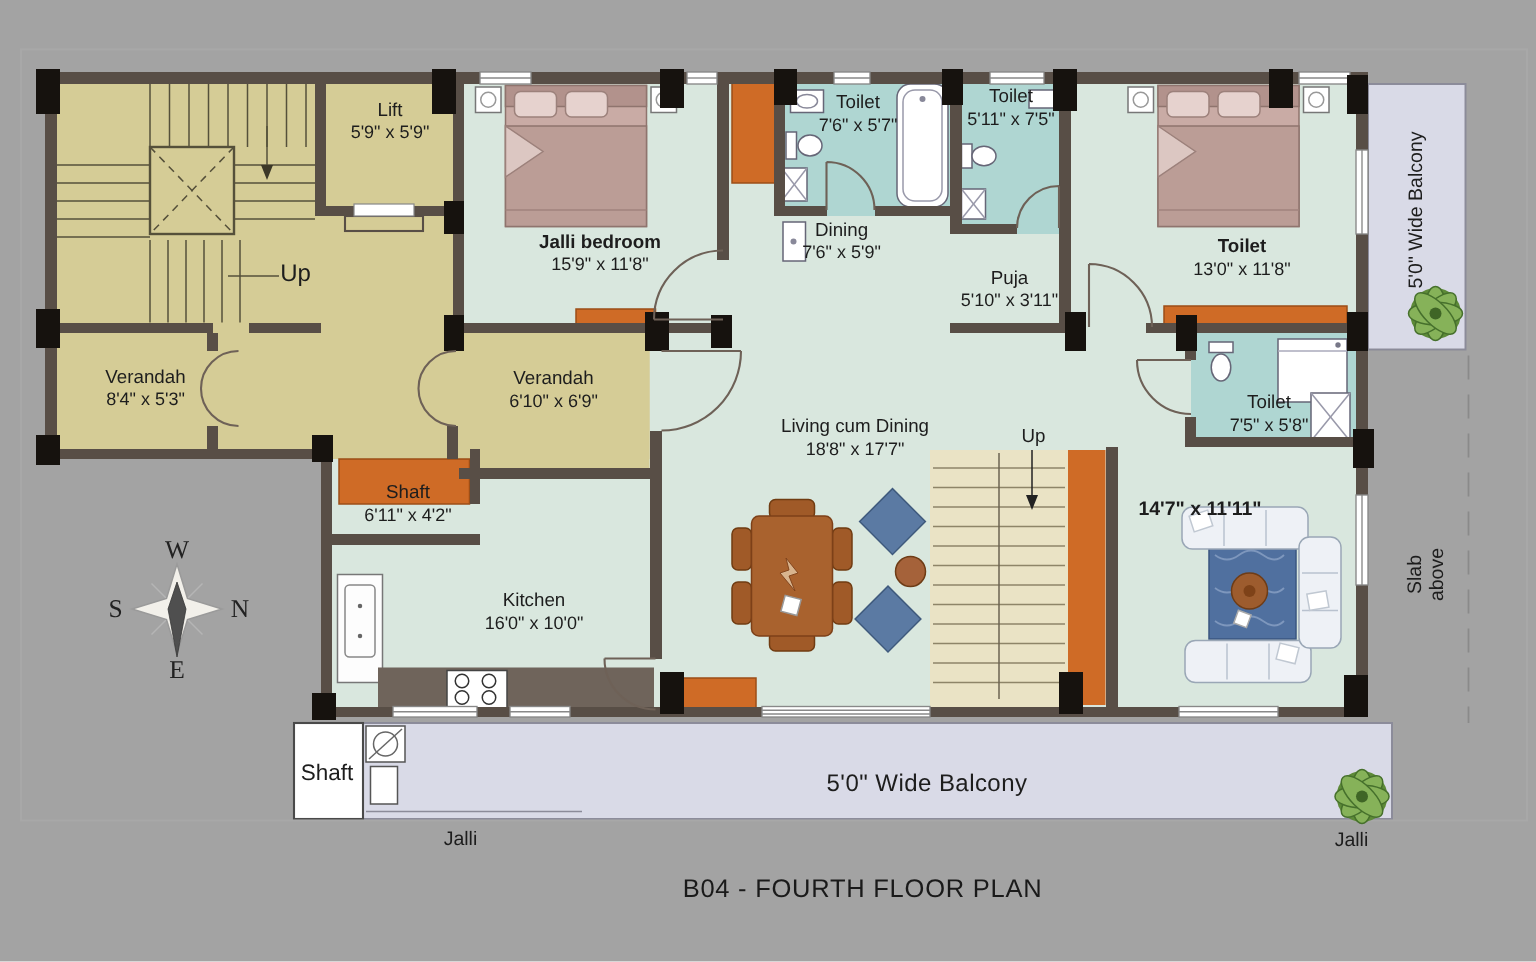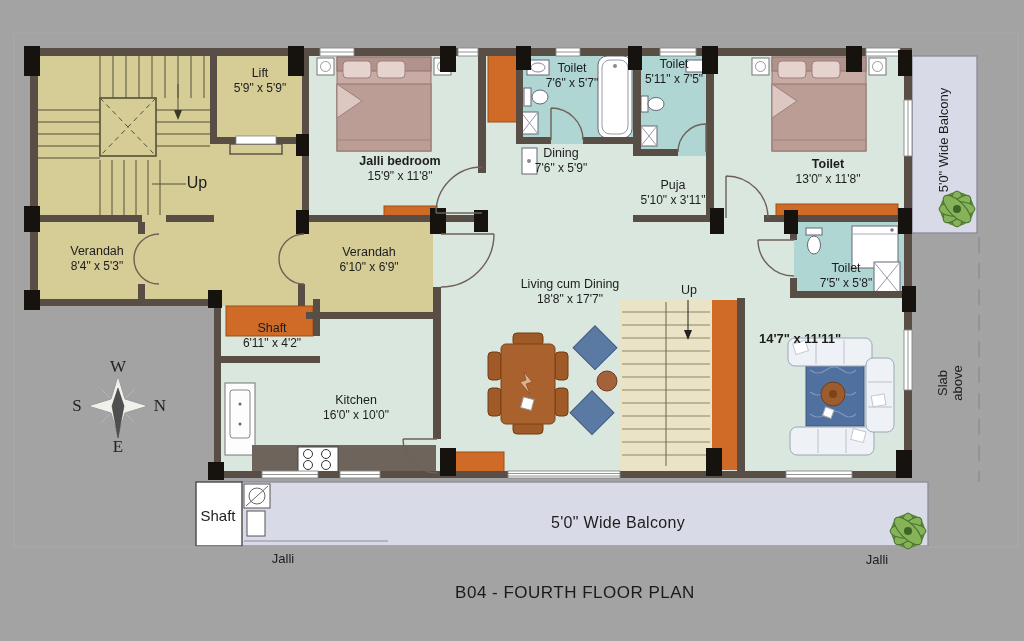--- a/index.html
+++ b/index.html
@@ -8,21 +8,21 @@
   .stage svg{position:absolute;left:0;top:0;}
   .lbl{position:absolute;transform:translate(-50%,-50%);text-align:center;color:#1d1d1d;
        line-height:1.22;white-space:nowrap;z-index:5;}
   .lbl .nm{display:block;font-size:12.5px;}
   .lbl .dm{display:block;font-size:12px;}
   .bold .nm{font-weight:700;}
   .one{font-size:12.5px;}
   .up1{font-size:16px;}
   .up2{font-size:12.5px;}
   .small{font-size:15px;}
-  .jalli{font-size:13px;}
+  .jalli{font-size:13px;margin-left:24px;}
   .balc{font-size:16px;letter-spacing:.3px;}
   .rot{transform:translate(-50%,-50%) rotate(-90deg);font-size:13px;}
   .wrap2{white-space:normal;width:54px;line-height:1.15;}
   .compass-letter{position:absolute;transform:translate(-50%,-50%);
        font-family:"Liberation Serif",serif;font-size:17px;color:#222;z-index:5;}
   .title{position:absolute;transform:translate(-50%,-50%);font-size:17px;color:#1a1a1a;
        letter-spacing:.5px;white-space:nowrap;z-index:5;}
 </style>
 </head>
 <body>

